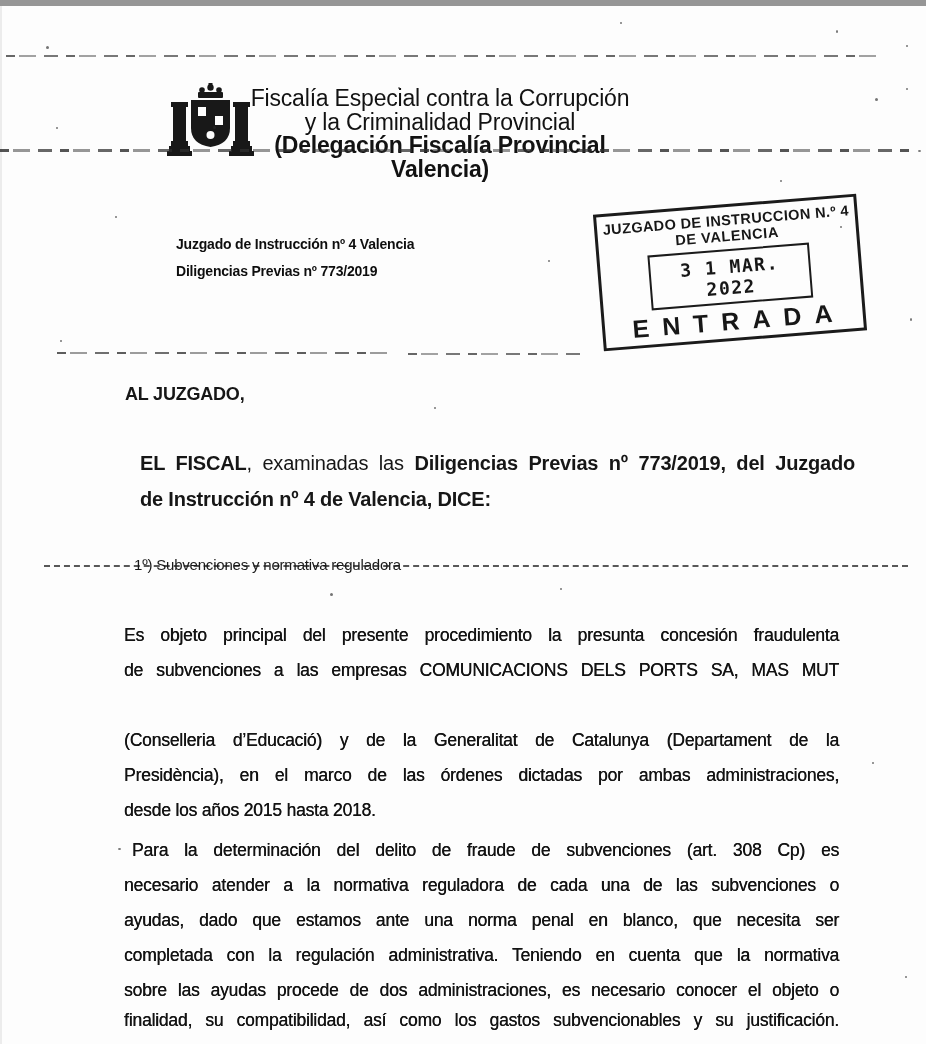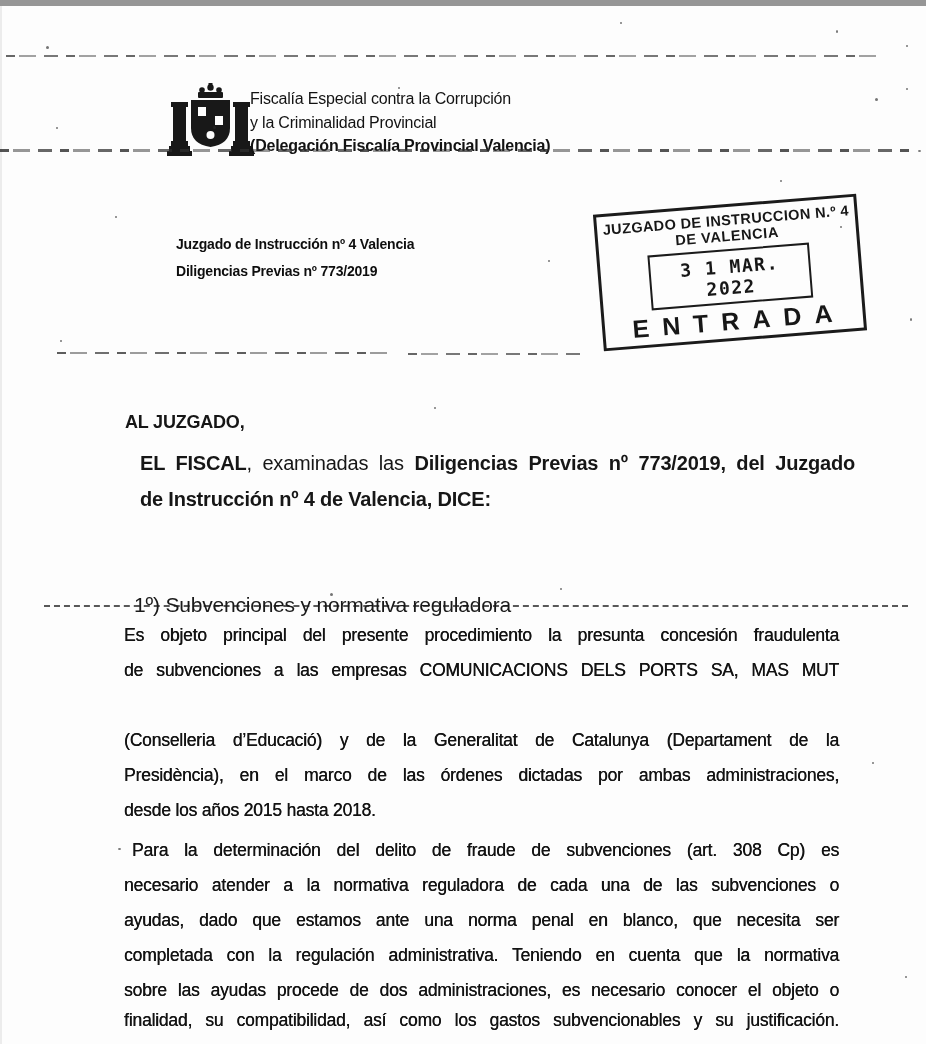--- a/index.html
+++ b/index.html
@@ -16,48 +16,48 @@
       rgba(45,45,45,.9) 0 9px, rgba(45,45,45,0) 9px 13px,
       rgba(45,45,45,.55) 13px 30px, rgba(45,45,45,0) 30px 38px,
       rgba(45,45,45,.8) 38px 52px, rgba(45,45,45,0) 52px 60px);}
   .sl-top{top:55px;left:6px;width:878px;opacity:.8;}
   .sl-head{top:149px;left:0px;width:912px;height:3px;opacity:.9;}
   .sl-mid-a{top:352px;left:57px;width:335px;opacity:.85;}
   .sl-mid-b{top:353px;left:408px;width:180px;opacity:.8;}
   .speck{position:absolute;background:#2b2b2b;border-radius:50%;opacity:.65;}
 
   .emblem{position:absolute;left:162px;top:83px;}
-  .org{position:absolute;left:250px;top:87px;width:380px;
-       font-size:16px;line-height:23.5px;color:#121212;letter-spacing:-0.2px;}
+  .org{position:absolute;left:250px;top:87px;width:380px;text-align:center;
+       font-size:23px;line-height:23.5px;color:#121212;letter-spacing:-0.2px;}
   .org .l3{font-weight:700;}
 
   .caseblock{position:absolute;left:176px;top:231px;font-weight:bold;
              font-size:14px;line-height:27px;letter-spacing:-0.2px;color:#0e0e0e;}
 
   .stamp{position:absolute;left:598px;top:204px;width:258px;height:131px;
          border:3px solid #1b1b1b;transform:rotate(-4.6deg);
          background:rgba(253,253,253,.6);text-align:center;color:#171717;}
   .stamp .s1{margin-top:5px;font-size:14.5px;font-weight:600;letter-spacing:.4px;}
   .stamp .s2{font-size:14.5px;font-weight:600;letter-spacing:.6px;}
   .stamp .datebox{width:158px;margin:5px auto 3px auto;border:2.5px solid #1b1b1b;
          padding:5px 0 4px 0;font-family:"DejaVu Sans Mono",monospace;
          font-size:18px;font-weight:600;letter-spacing:1.5px;}
   .stamp .entrada{font-size:25px;font-weight:600;letter-spacing:13px;text-indent:10px;margin-top:2px;}
 
-  .salutation{position:absolute;left:125px;top:384px;font-size:18px;font-weight:bold;letter-spacing:-0.2px;margin-top:28px;}
+  .salutation{position:absolute;left:125px;top:384px;font-size:18px;font-weight:bold;letter-spacing:-0.2px;}
 
   .introline{position:absolute;left:124px;width:715px;font-size:20px;line-height:24px;
              letter-spacing:-0.2px;white-space:normal;margin-left:16px;}
   .intro1{top:451px;text-align:justify;text-align-last:justify;}
   .intro1 .r{font-weight:400;}
   .intro1 b,.intro2{font-weight:bold;}
   .intro2{top:487px;}
 
-  .heading{position:absolute;left:26px;top:552px;width:884px;height:26px;font-size:21px;
-           line-height:26px;letter-spacing:-0.2px;color:#1a1a1a;margin-top:40px;}
+  .heading{position:absolute;left:26px;top:552px;width:884px;height:26px;font-size:15px;
+           line-height:26px;letter-spacing:-0.2px;color:#1a1a1a;}
   .heading::before{content:"";position:absolute;left:18px;right:2px;top:13px;
            border-top:2px dashed #3c3c3c;opacity:.85;}
   .heading .ht{position:relative;padding-left:108px;}
 
   .bl{position:absolute;left:124px;width:715px;height:35px;line-height:35px;
       font-size:17.5px;letter-spacing:-0.2px;color:#131313;
       text-align:justify;text-align-last:justify;white-space:normal;
       text-shadow:0.3px 0 0 currentColor;}
   .bl.short{text-align-last:left;}
 </style>

